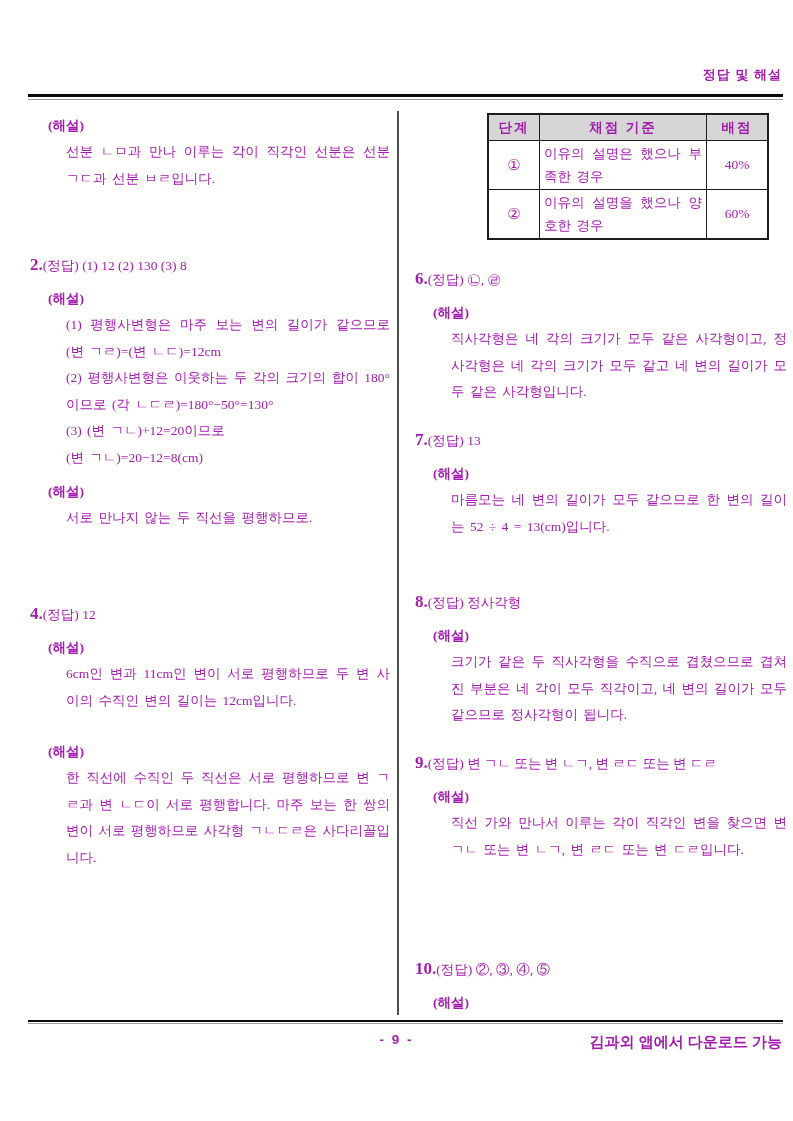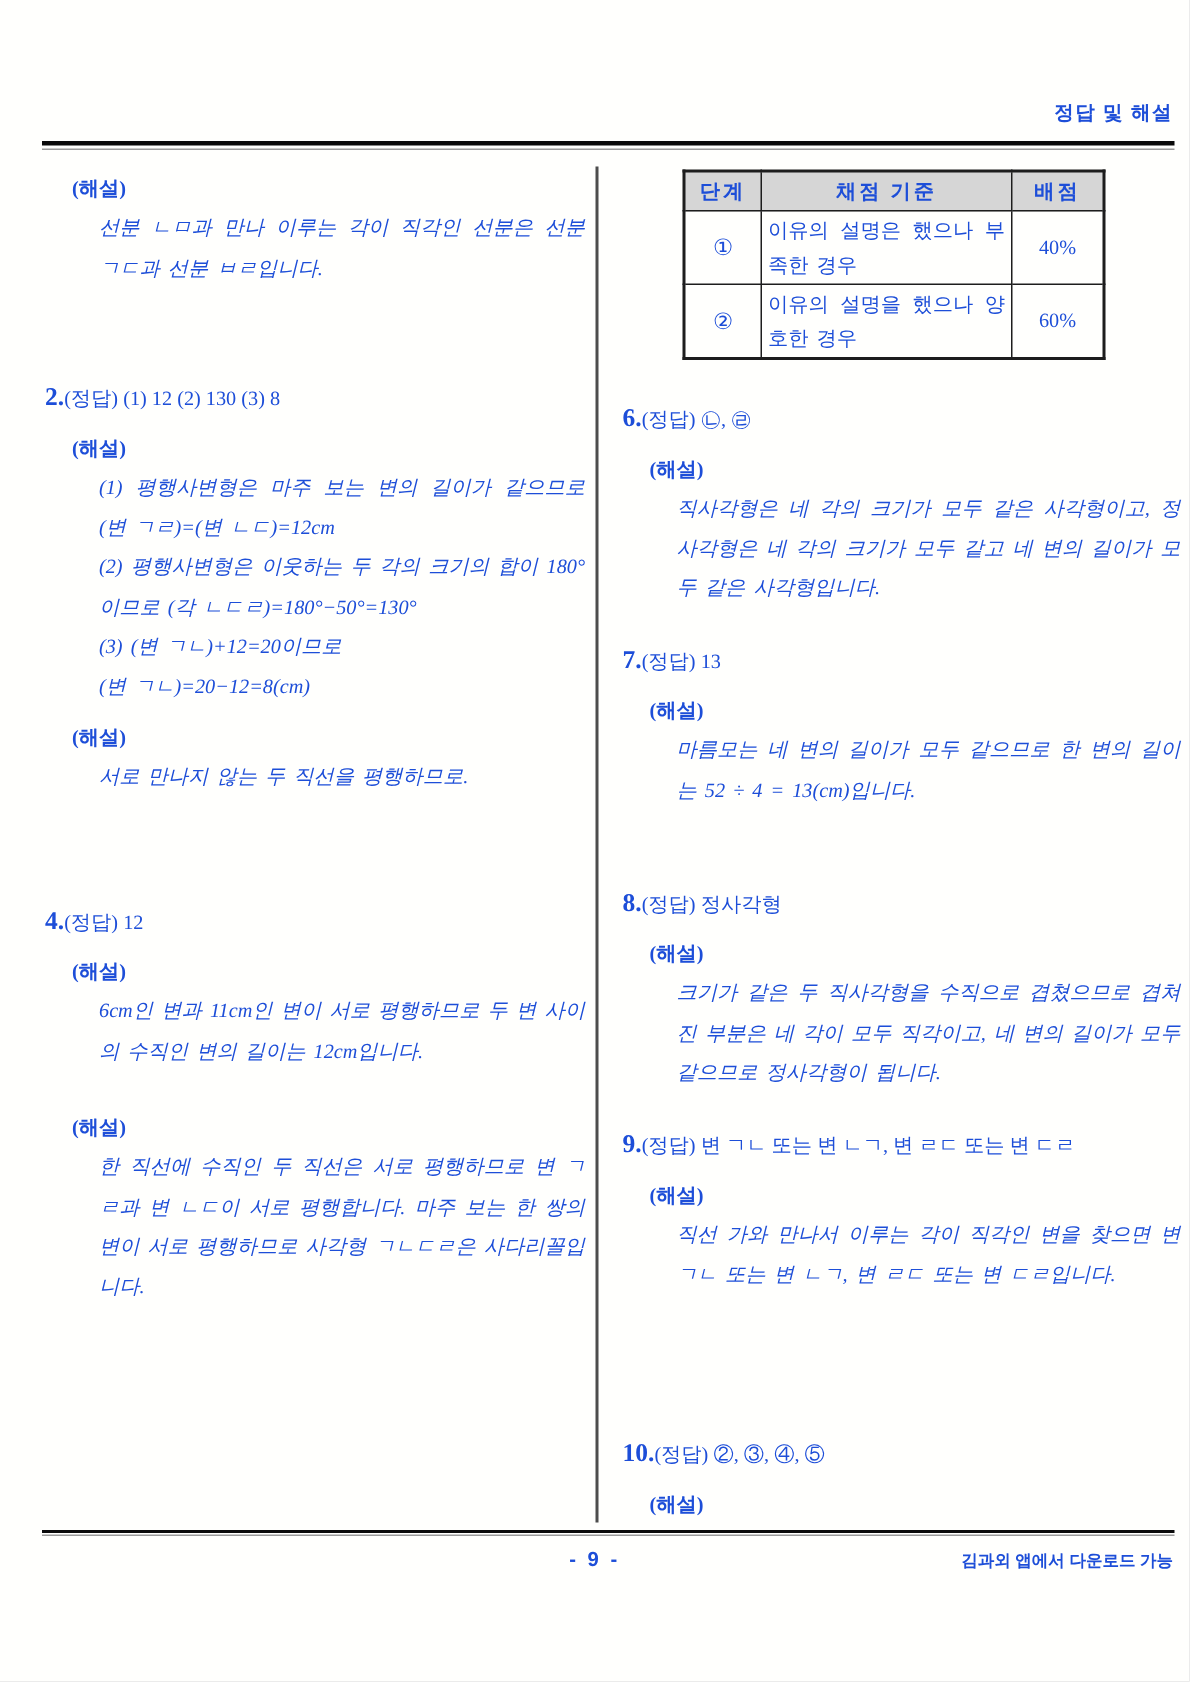--- a/index.html
+++ b/index.html
@@ -1,18 +1,18 @@
 <!DOCTYPE html>
 <html><head>
 <meta charset="utf-8">
 <style>
   html,body { margin:0; padding:0; background:#dcdcdc; }
   .page {
     position:relative; width:793px; height:1121px; margin:0 auto;
-    background:#fffffd; color:#1d4ed8; overflow:hidden;
+    background:#fffffd; color:#a21caf; overflow:hidden;
     font-family:"Liberation Serif","DejaVu Serif",serif;
   }
   
   .header-title {
     position:absolute; top:66px; right:11px;
     font-family:"Liberation Sans","DejaVu Sans",sans-serif;
     font-weight:bold; font-size:13px; letter-spacing:1px;
   }
   .rule-double {
     position:absolute; left:28px; right:10px; top:94px;
@@ -28,46 +28,46 @@
   .col-right { left:415px; width:372px; }
   .item { position:absolute; left:0; right:0; }
   .item-head {
     margin:0 0 6px 0; padding-left:21px; text-indent:-21px;
     font-size:13.5px; line-height:26px; text-align:justify;
   }
   .num { font-size:17px; font-weight:bold; }
   .expl-label { margin:0 0 0 18px; font-size:13.5px; font-weight:bold; line-height:27px; }
   .expl-body {
     margin:0 0 0 36px; font-size:13.5px; line-height:26.5px;
-    text-align:justify; word-spacing:2px;font-style:italic;
+    text-align:justify; word-spacing:2px;
   }
   
   .rubric-wrap { position:absolute; left:40px; top:113px; }
-  table.rubric { border-collapse:collapse; border:2.5px solid #1d1d1d; font-size:13.5px; }
+  table.rubric { border-collapse:collapse; border:2.5px solid #1d1d1d; font-size:13.5px;margin-left:32px; }
   table.rubric th, table.rubric td { border:1.5px solid #1d1d1d; padding:1px 4px; }
   table.rubric th {
     background:#d6d6d6; font-weight:bold; height:23px; letter-spacing:2px;
   }
   td.c-step   { width:42px;  text-align:center; font-size:15px; }
   td.c-crit   { width:158px; line-height:23px; text-align:justify; word-spacing:2px; padding:2px 7px; }
   td.c-points { width:52px;  text-align:center;font-family:Liberation Serif, serif; }
   
   .footer-rule {
     position:absolute; left:28px; right:10px; top:1020px;
     height:1px; border-top:2.5px solid #0a0a0a; border-bottom:1px solid #9a9a9a;
   }
   .page-number {
     position:absolute; left:0; right:0; top:1032px; text-align:center;
     font-family:"Liberation Sans","DejaVu Sans",sans-serif;
     font-weight:bold; font-size:13.5px; letter-spacing:2px;
   }
   .footer-note {
     position:absolute; right:11px; top:1033px;
     font-family:"Liberation Sans","DejaVu Sans",sans-serif;
-    font-weight:bold; font-size:11px;
+    font-weight:bold; font-size:15px;
   }
 </style>
 </head>
 <body>
 
 <div class="page">
 
   <div class="header-title">정답 및 해설</div>
   <div class="rule-double"></div>
   <div class="col-divider"></div>

